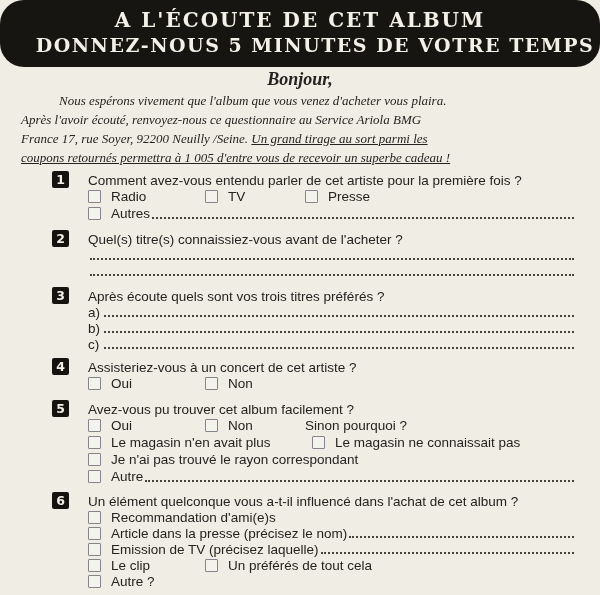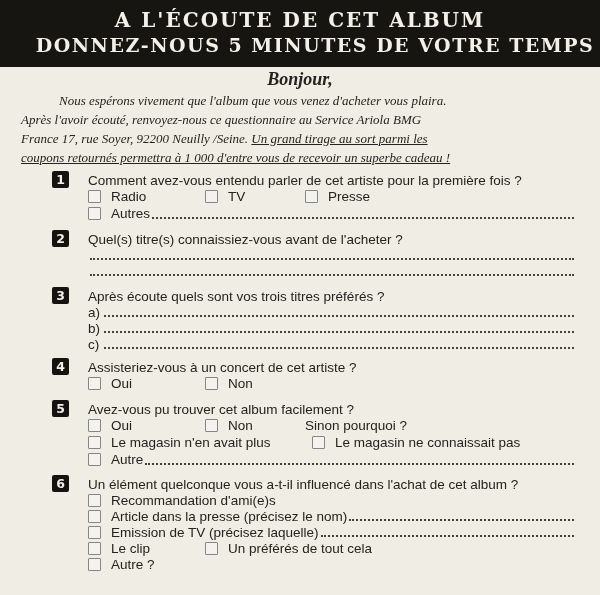--- a/index.html
+++ b/index.html
@@ -12,20 +12,21 @@
     position:relative;
   }
   
   .masthead{
     background:#171511;
     color:#f3f0e7;
     text-align:center;
     padding:8px 0 9px;
     font-family:"DejaVu Serif",serif;
     font-weight:bold;
+    border-radius:24px;
   }
   .masthead .t1{font-size:20px;line-height:25px;letter-spacing:2px;}
   .masthead .t2{font-size:19px;line-height:25px;letter-spacing:1.5px;margin-left:30px;}
   
   .greeting{
     text-align:center;
     font-family:"Liberation Serif",serif;
     font-style:italic;font-weight:bold;
     font-size:18px;line-height:21px;
     margin-top:2px;
@@ -86,21 +87,21 @@
   <div class="masthead">
     <div class="t1">A L'ÉCOUTE DE CET ALBUM</div>
     <div class="t2">DONNEZ-NOUS 5 MINUTES DE VOTRE TEMPS</div>
   </div>
 
   <div class="greeting">Bonjour,</div>
   <div class="para">
     <div class="indent">Nous espérons vivement que l'album que vous venez d'acheter vous plaira.</div>
     <div>Après l'avoir écouté, renvoyez-nous ce questionnaire au Service Ariola BMG</div>
     <div><span>France 17, rue Soyer, 92200 Neuilly /Seine. </span><span class="uline">Un grand tirage au sort parmi les</span></div>
-    <div class="uline">coupons retournés permettra à 1 000 d'entre vous de recevoir un superbe cadeau !</div>
+    <div class="uline">coupons retournés permettra à 1 005 d'entre vous de recevoir un superbe cadeau !</div>
   </div>
 
   <div class="q mt4">
     <div class="q-head">
       <span class="badge">1</span>
       <span class="q-text">Comment avez-vous entendu parler de cet artiste pour la première fois ?</span>
     </div>
     <div class="q-body">
       <div class="row">
         <span class="opt w1">
@@ -204,20 +205,26 @@
             <span>Le magasin n'en avait plus</span>
           </span>
         <span class="opt">
             <span class="cb"></span>
             <span>Le magasin ne connaissait pas</span>
           </span>
       </div>
       <div class="row">
         <span class="opt">
             <span class="cb"></span>
+            <span>Je n'ai pas trouvé le rayon correspondant</span>
+          </span>
+      </div>
+      <div class="row">
+        <span class="opt">
+            <span class="cb"></span>
             <span>Autre</span>
           </span>
         <span class="leader"></span>
       </div>
     </div>
   </div>
 
   <div class="q mt7 q6">
     <div class="q-head">
       <span class="badge">6</span>

